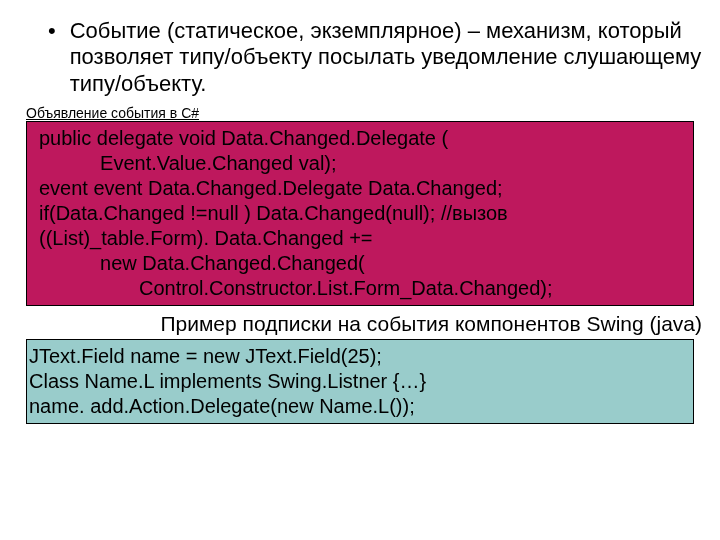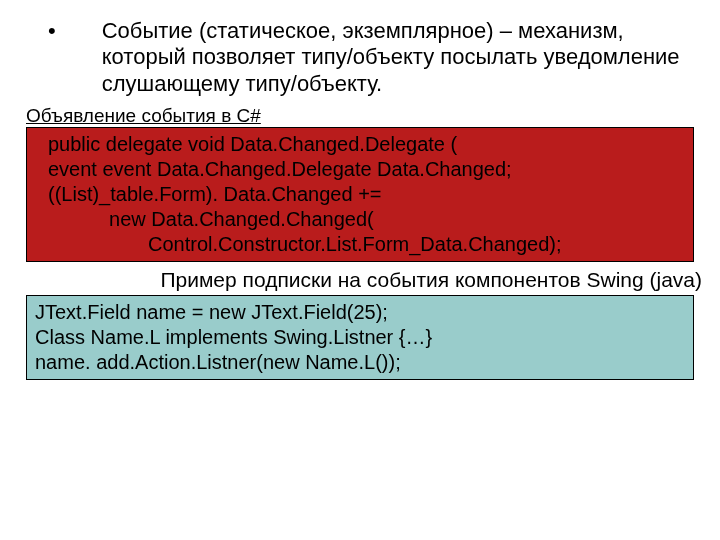--- a/index.html
+++ b/index.html
@@ -23,73 +23,74 @@
   }
   .bullet {
     font-size: 22px;
     margin-right: 14px;
     line-height: 1.2;
   }
   .bullet-text {
     font-size: 22px;
     line-height: 1.2;
     color: #000;
-    margin-left: 32px;
   }
   .section-label {
-    font-size: 19px;
+    font-size: 14px;
     text-decoration: underline;
     margin: 0 0 0 8px;
   }
   .code-box {
     border: 1px solid #000;
-    background: #b91c1c;
-    padding: 4px 21px;
+    background: #be185d;
+    padding: 4px 12px;
     margin: 0 8px 6px 8px;
   }
   .code-line {
     font-size: 20px;
     line-height: 1.25;
     white-space: pre;
     font-family: Arial, sans-serif;
   }
   .swing-label {
     font-size: 21px;
     margin: 4px 0 3px 14px;
     text-align: right;
   }
   .code-box-2 {
     border: 1px solid #000;
     background: #99cccb;
-    padding: 4px 8px;
+    padding: 4px 2px;
     margin: 0 8px 0 8px;
   }
 </style>
 </head>
 <body>
 
 <div class="slide">
 
   <div class="bullet-item">
     <span class="bullet">•</span>
     <span class="bullet-text">Событие (статическое, экземплярное) – механизм, который позволяет типу/объекту посылать уведомление слушающему типу/объекту.</span>
   </div>
 
   <div class="section-label">Объявление события в C#</div>
 
   <div class="code-box">
     <div class="code-line">public delegate void Data.Changed.Delegate (</div>
+    <div class="code-line">           Event.Value.Changed val);</div>
     <div class="code-line">event event Data.Changed.Delegate Data.Changed;</div>
     <div class="code-line"></div>
+    <div class="code-line">if(Data.Changed !=null ) Data.Changed(null); //вызов</div>
     <div class="code-line">((List)_table.Form). Data.Changed +=</div>
     <div class="code-line">           new Data.Changed.Changed(</div>
     <div class="code-line">                  Control.Constructor.List.Form_Data.Changed);</div>
   </div>
 
   <div class="swing-label">Пример подписки на события компонентов Swing (java)</div>
 
   <div class="code-box-2">
     <div class="code-line">JText.Field name = new JText.Field(25);</div>
     <div class="code-line">Class Name.L implements Swing.Listner {…}</div>
-    <div class="code-line">name. add.Action.Listner(new Name.L());</div>
+    <div class="code-line">name. add.Action.Delegate(new Name.L());</div>
   </div>
 
 </div>
 
 </body></html>

